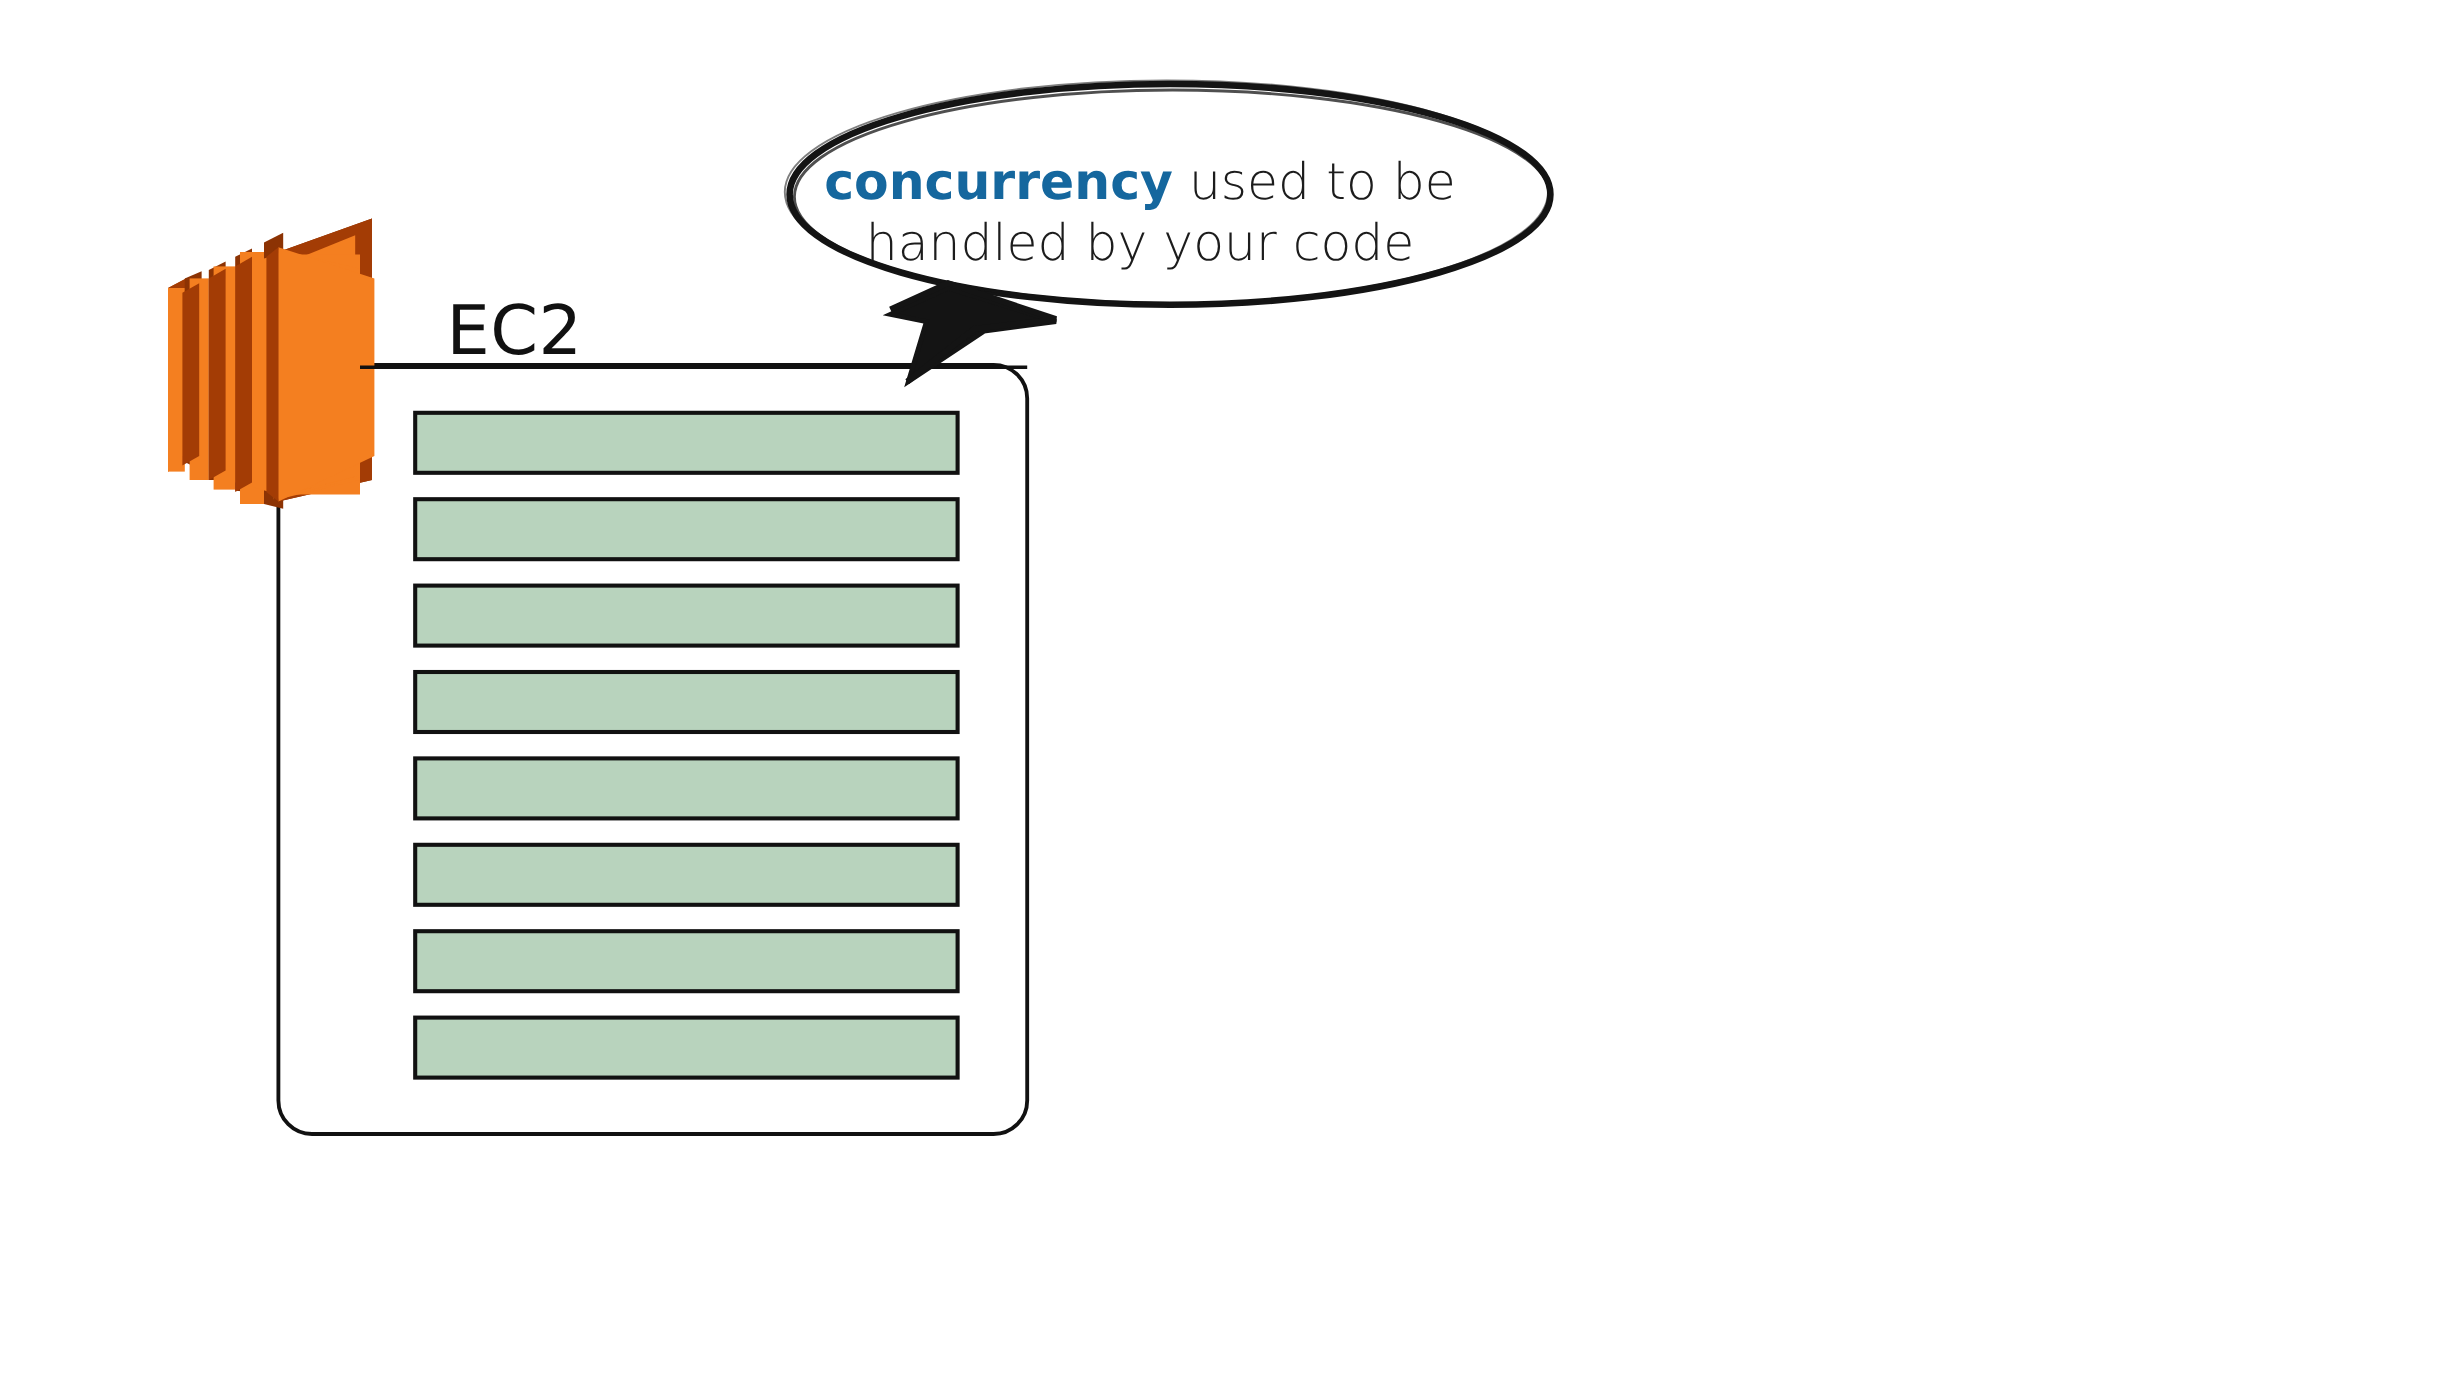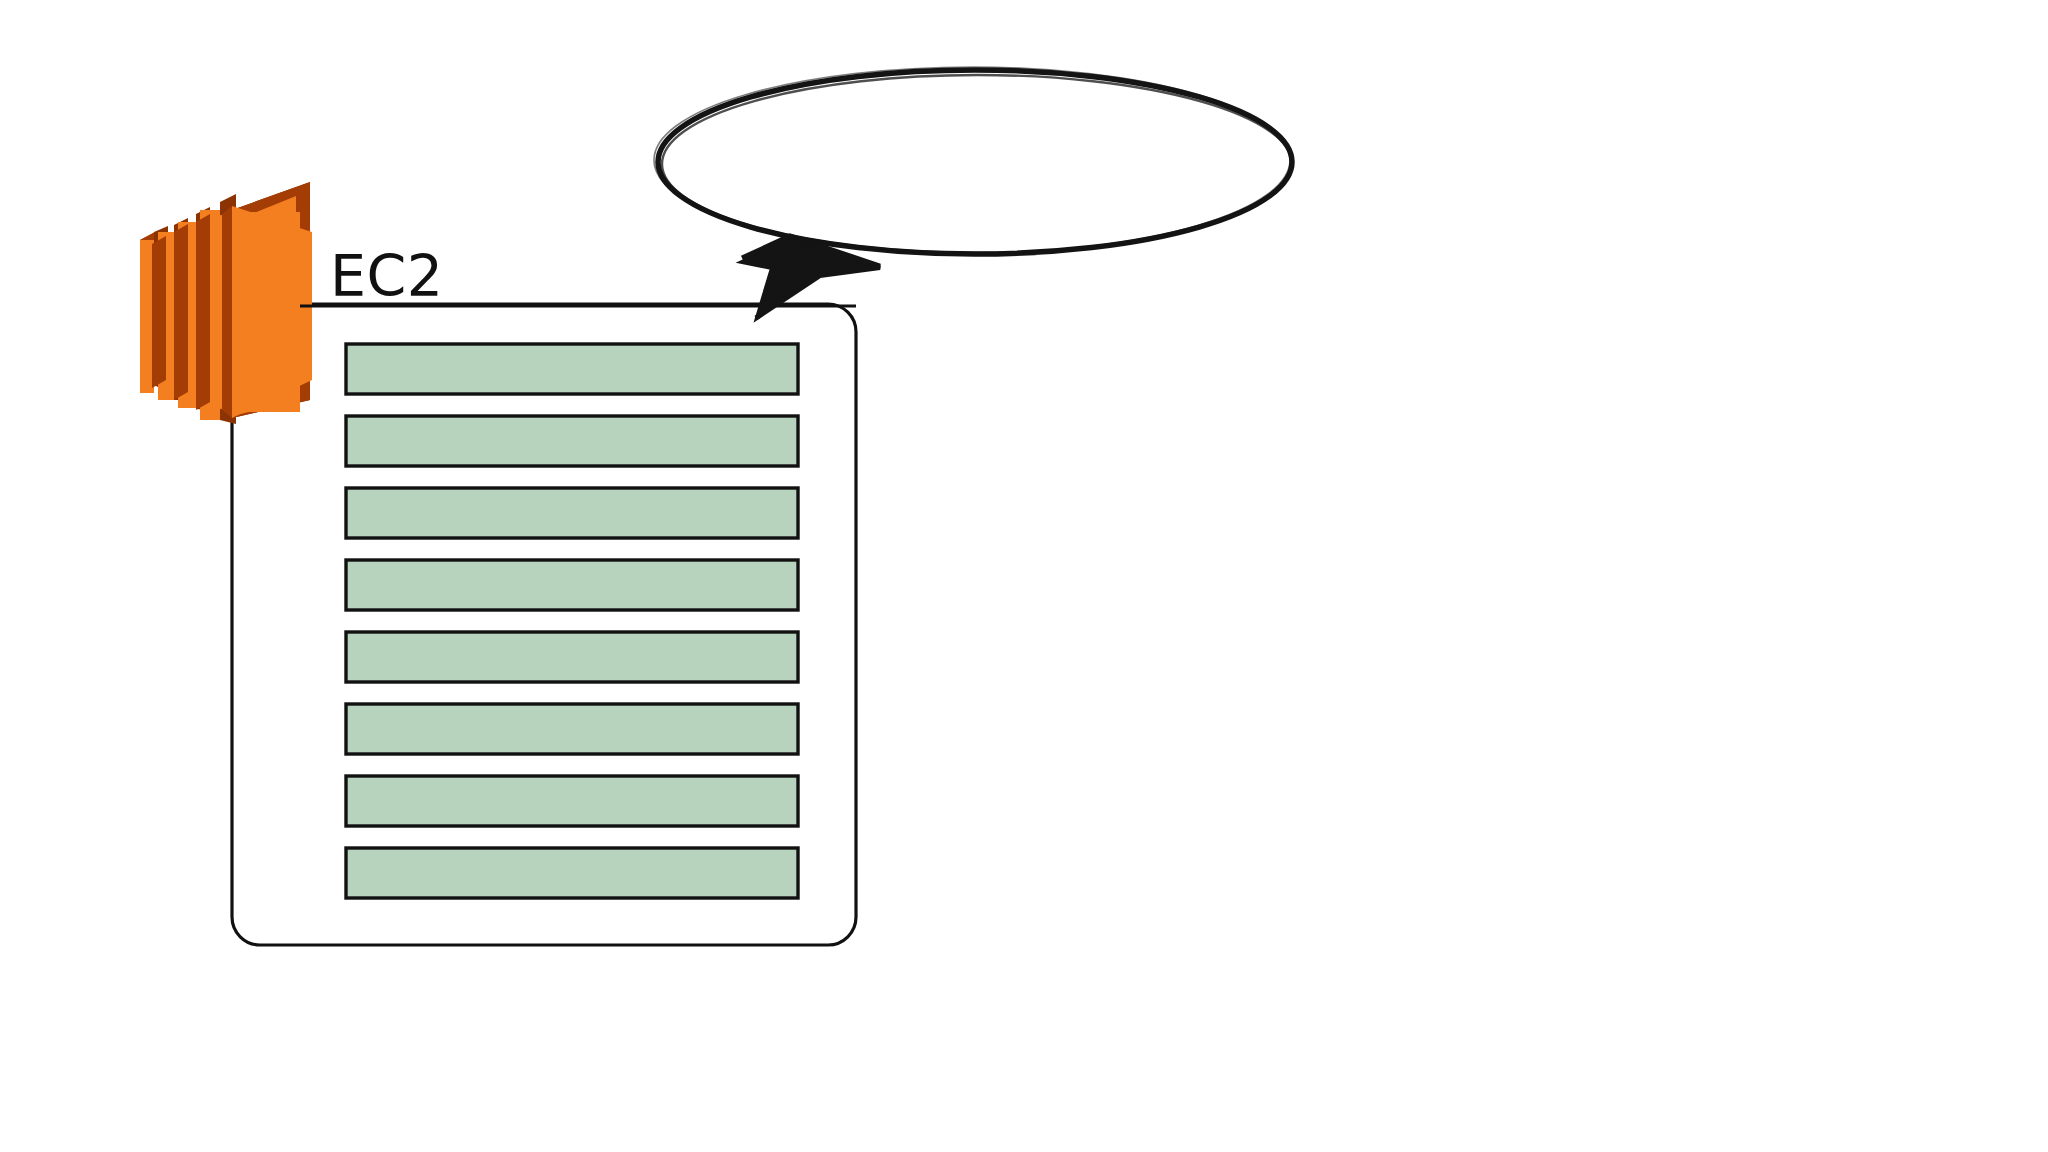--- a/index.html
+++ b/index.html
@@ -29,20 +29,21 @@
     top: 0;
     width: 2048px;
     height: 1152px;
     display: block;
   }
   
   .txt {
     position: absolute;
     white-space: nowrap;
     color: #1a1a1a;
+    margin-left: 42px;
   }
   #ec2-label {
     left: 330px;
     top: 243px;
     font-size: 57px;
     font-weight: 400;
     letter-spacing: 0.5px;
     font-family: "DejaVu Sans", sans-serif;
     color: #111111;
   }
@@ -162,14 +163,18 @@
       <ellipse cx="972" cy="160" rx="318" ry="93" fill="none" stroke="#141414" stroke-width="1.6" opacity="0.55"></ellipse>
 
       <polygon points="790,240 880,268 820,276 757,318 772,268 742,262" fill="#141414" stroke="#141414" stroke-width="4" stroke-linejoin="miter"></polygon>
       <polyline points="742,258 790,236 880,266 812,274 756,318" fill="none" stroke="#141414" stroke-width="5" stroke-linejoin="miter"></polyline>
     </g>
 
   </svg>
 
   <div class="txt" id="ec2-label">EC2</div>
 
+  <div id="bubble-text">
+    <span class="kw" style="color: rgb(21, 103, 158);">concurrency</span><span> used to be</span>
+    <span class="line2">handled by your code</span>
+  </div>
 
 </div>
 
 </body></html>

